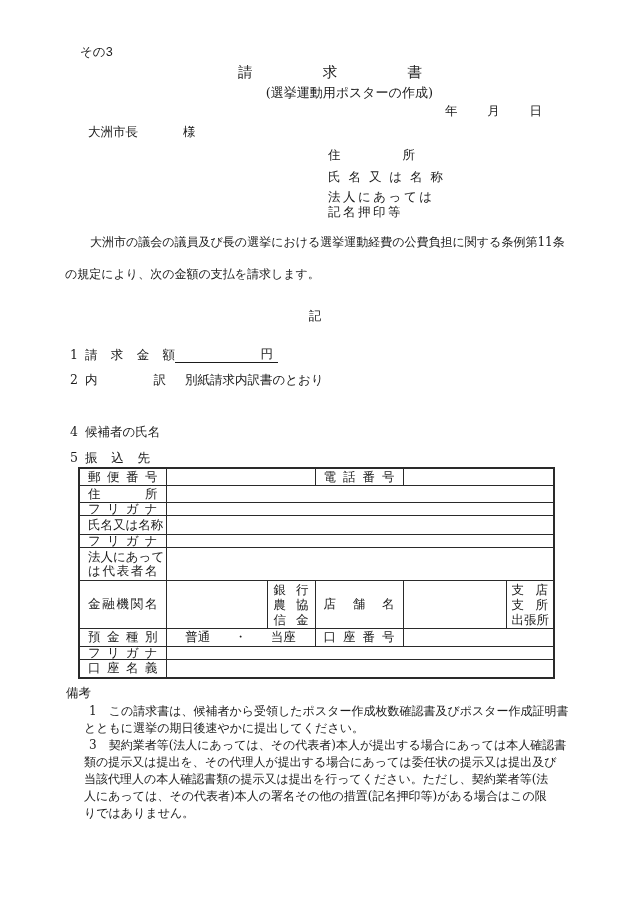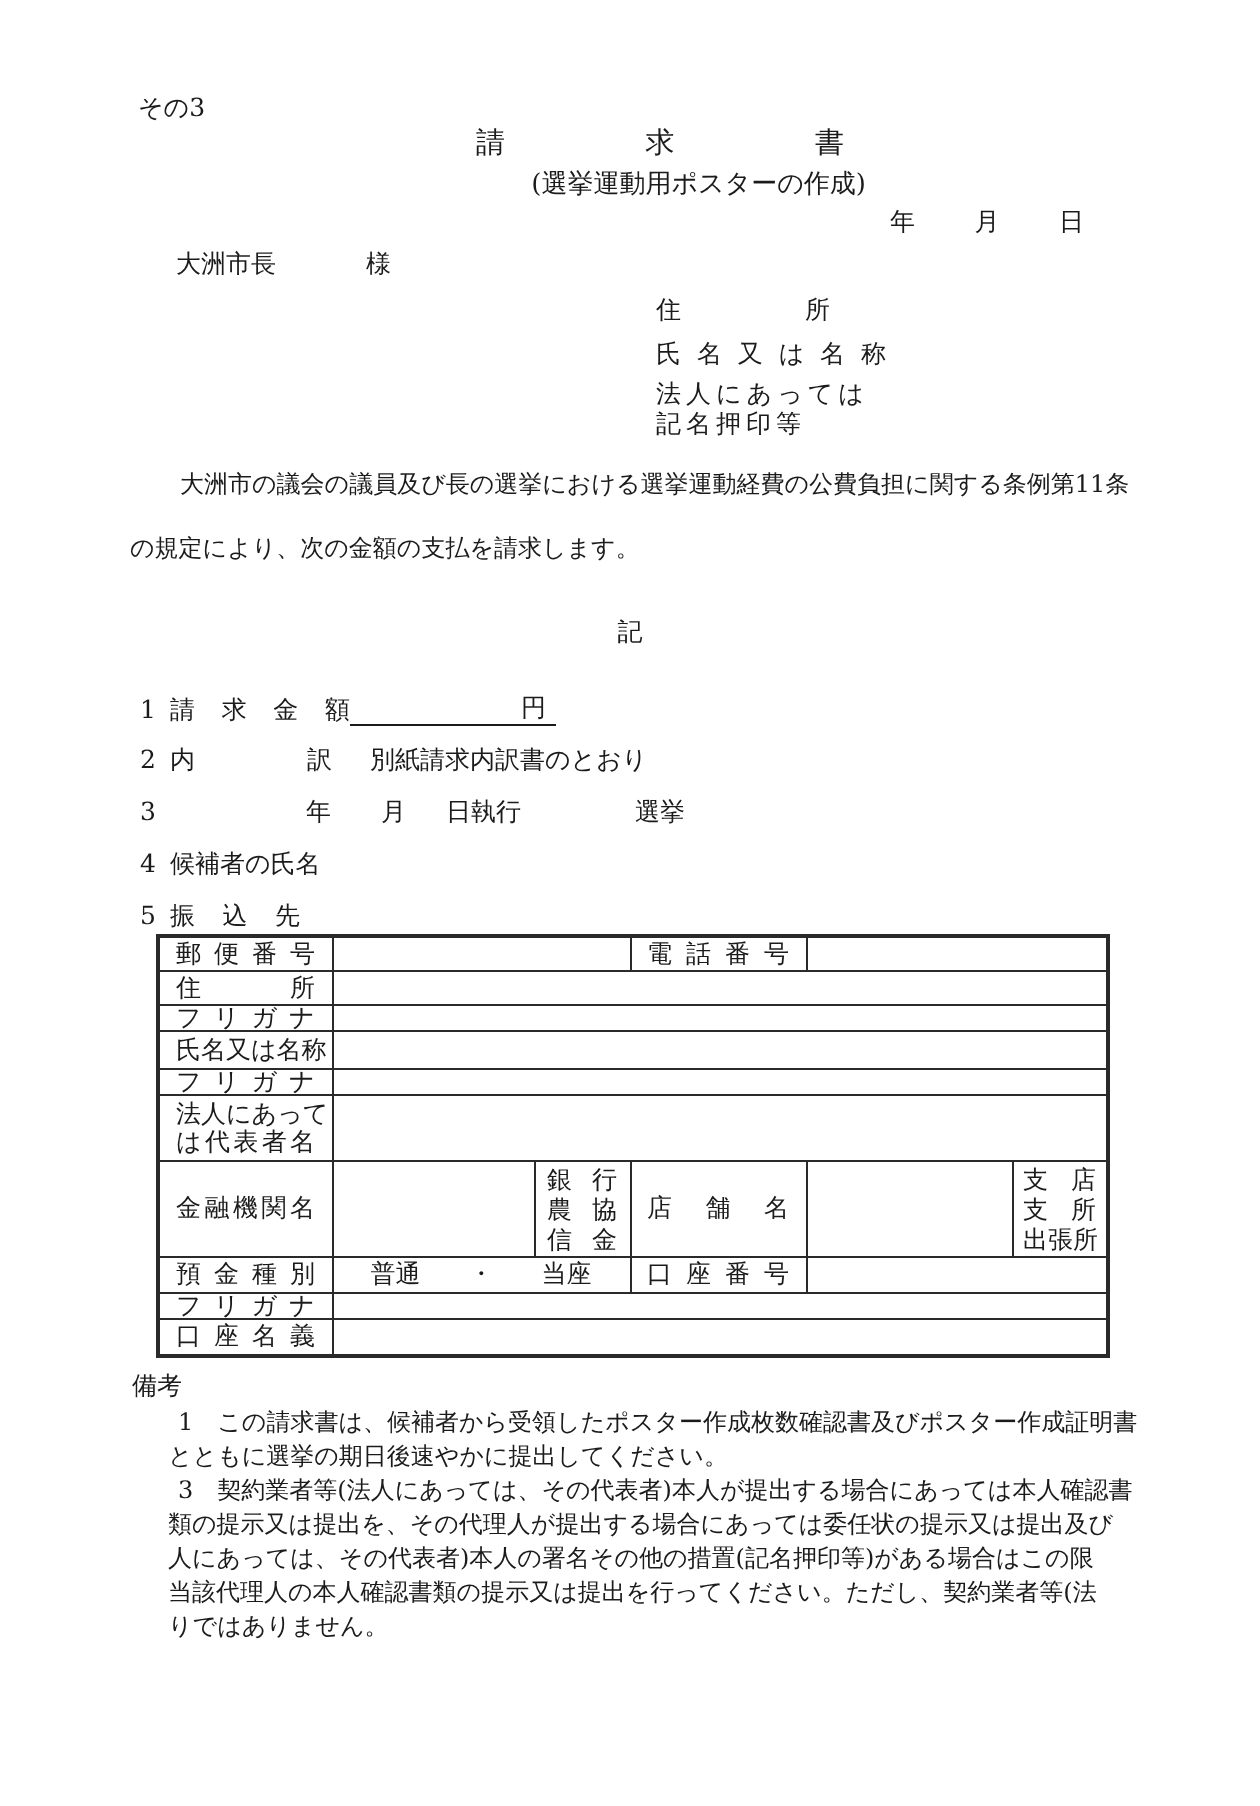--- a/index.html
+++ b/index.html
@@ -10,21 +10,21 @@
     background:#fff;
     color:#1b1b1b;
     font-family:"DejaVu Serif", serif;
     font-size:12.5px;
     line-height:1.25;
     overflow:hidden;
   }
   .abs{position:absolute;}
   .jc{display:flex;justify-content:space-between;}
   
-  .doc-number{left:69px;top:46px;}
+  .doc-number{left:80px;top:46px;font-family:Liberation Mono, monospace;}
   .title-row{left:238px;top:63px;width:184px;font-size:14.5px;}
   .subtitle{left:230px;top:85px;width:203px;text-align:right;font-size:13px;}
   .date-line{left:445px;top:103px;width:97px;}
   .addressee{left:88px;top:124px;}
   .addressee .honorific{margin-left:45px;}
   .sender-address{left:328px;top:147px;width:87px;}
   .sender-name{left:328px;top:169px;width:115px;}
   .corp-line1{left:328px;top:189px;letter-spacing:2.5px;}
   .corp-line2{left:328px;top:204px;letter-spacing:2.5px;}
   
@@ -109,23 +109,20 @@
         <span>金</span>
         <span>額</span>
       </span><span class="amount-line">円</span>
   </div>
   <div class="abs item i2">
     <span class="num">2</span><span class="lbl w81">
         <span>内</span>
         <span>訳</span>
       </span><span class="val">別紙請求内訳書のとおり</span>
   </div>
-  <div class="abs item i3">
-    <span class="num">3</span><span class="yy">年</span><span class="mm">月</span><span class="dd">日執行</span><span class="el">選挙</span>
-  </div>
   <div class="abs item i4">
     <span class="num">4</span><span>候補者の氏名</span>
   </div>
   <div class="abs item i5">
     <span class="num">5</span><span class="lbl w65">
         <span>振</span>
         <span>込</span>
         <span>先</span>
       </span>
   </div>
@@ -319,18 +316,18 @@
     </tbody>
       </table>
   </div>
 
   <div class="abs remarks-heading">備考</div>
   <div class="abs remarks">
     <div class="line first">1　この請求書は、候補者から受領したポスター作成枚数確認書及びポスター作成証明書</div>
     <div class="line cont">とともに選挙の期日後速やかに提出してください。</div>
     <div class="line first">3　契約業者等(法人にあっては、その代表者)本人が提出する場合にあっては本人確認書</div>
     <div class="line cont">類の提示又は提出を、その代理人が提出する場合にあっては委任状の提示又は提出及び</div>
+    <div class="line cont">当該代理人の本人確認書類の提示又は提出を行ってください。ただし、契約業者等(法</div>
     <div class="line cont">人にあっては、その代表者)本人の署名その他の措置(記名押印等)がある場合はこの限</div>
-    <div class="line cont">当該代理人の本人確認書類の提示又は提出を行ってください。ただし、契約業者等(法</div>
     <div class="line cont">りではありません。</div>
   </div>
 
 </div>
 
 </body></html>

